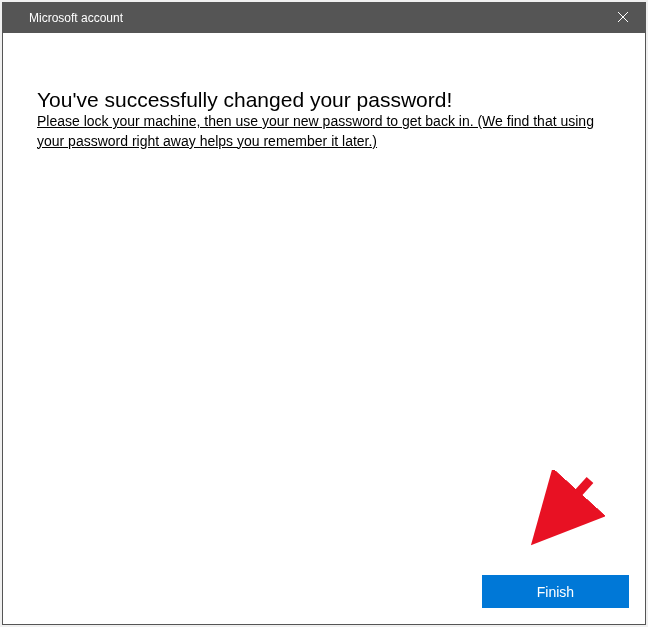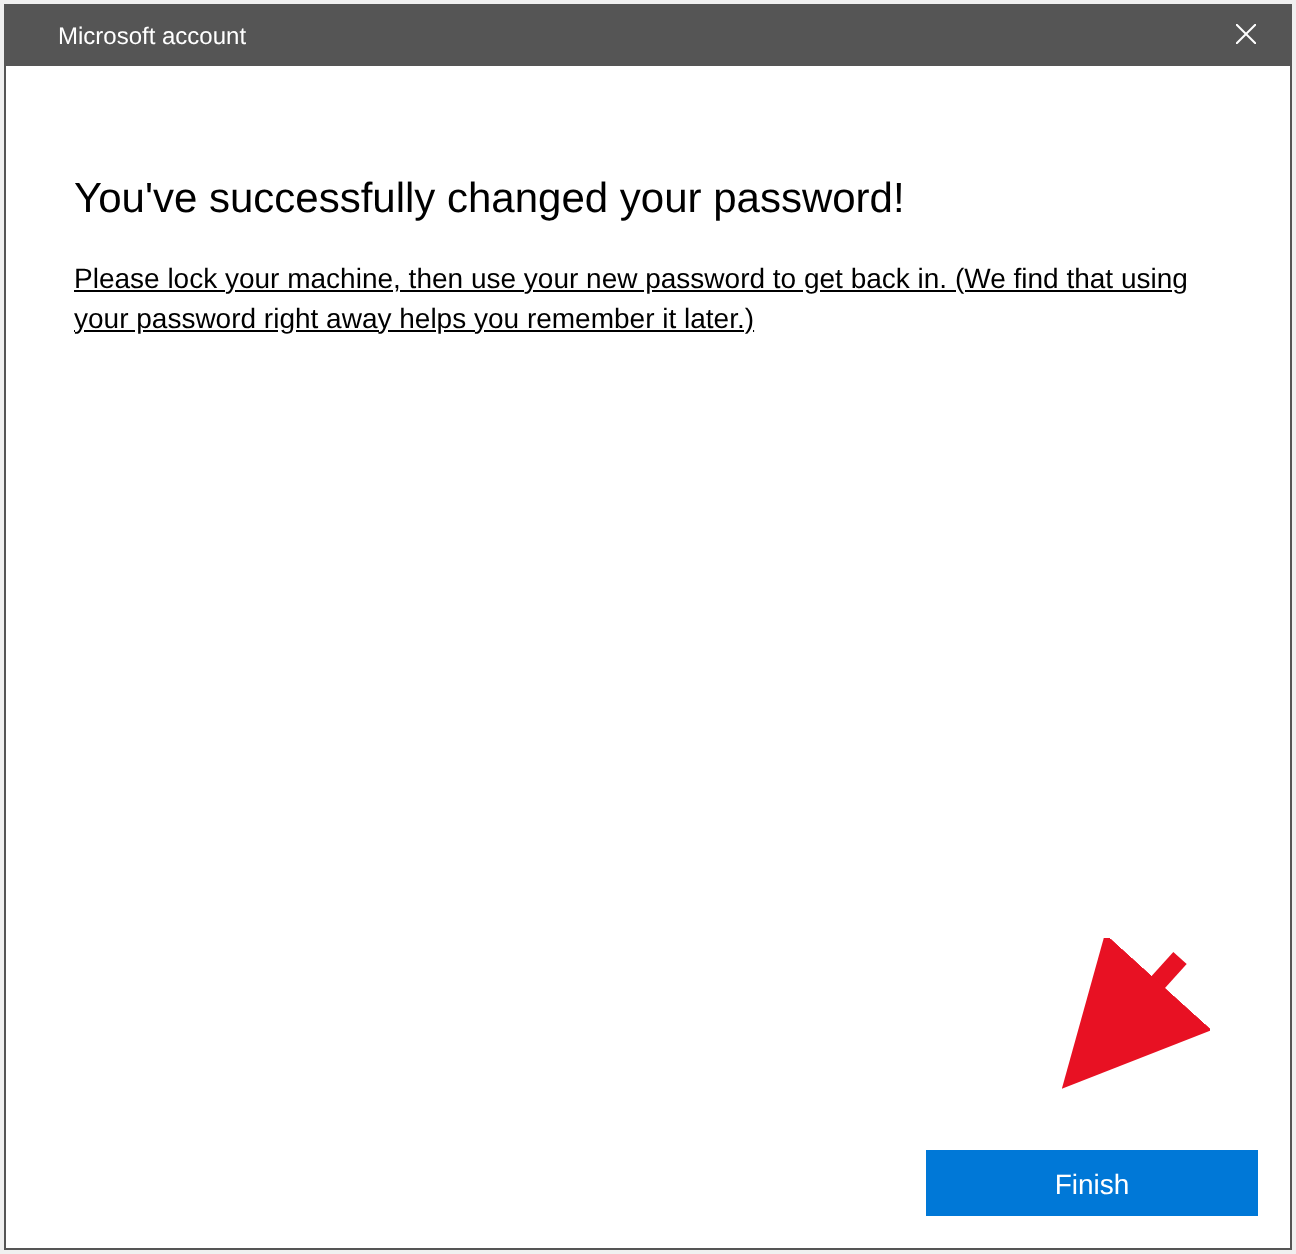--- a/index.html
+++ b/index.html
@@ -52,39 +52,38 @@
     }
     .content {
       flex: 1;
       padding: 55px 34px 20px 34px;
       position: relative;
     }
     .heading {
       font-size: 21px;
       font-weight: 400;
       color: #000000;
-      margin-bottom: 18px;
     }
     .description {
       font-size: 14px;
       color: #000000;
       line-height: 1.4;
       text-decoration: underline;
     }
     .footer {
       padding: 0 16px 16px 0;
       display: flex;
       justify-content: flex-end;
     }
     .finish-button {
       background: #0078d7;
       color: #ffffff;
       border: none;
       padding: 0;
-      width: 166px;
+      width: 147px;
       height: 33px;
       font-size: 14px;
       font-family: inherit;
       cursor: pointer;
       text-align: center;
     }
     .annotation-arrow {
       position: absolute;
       right: 40px;
       bottom: 60px;

